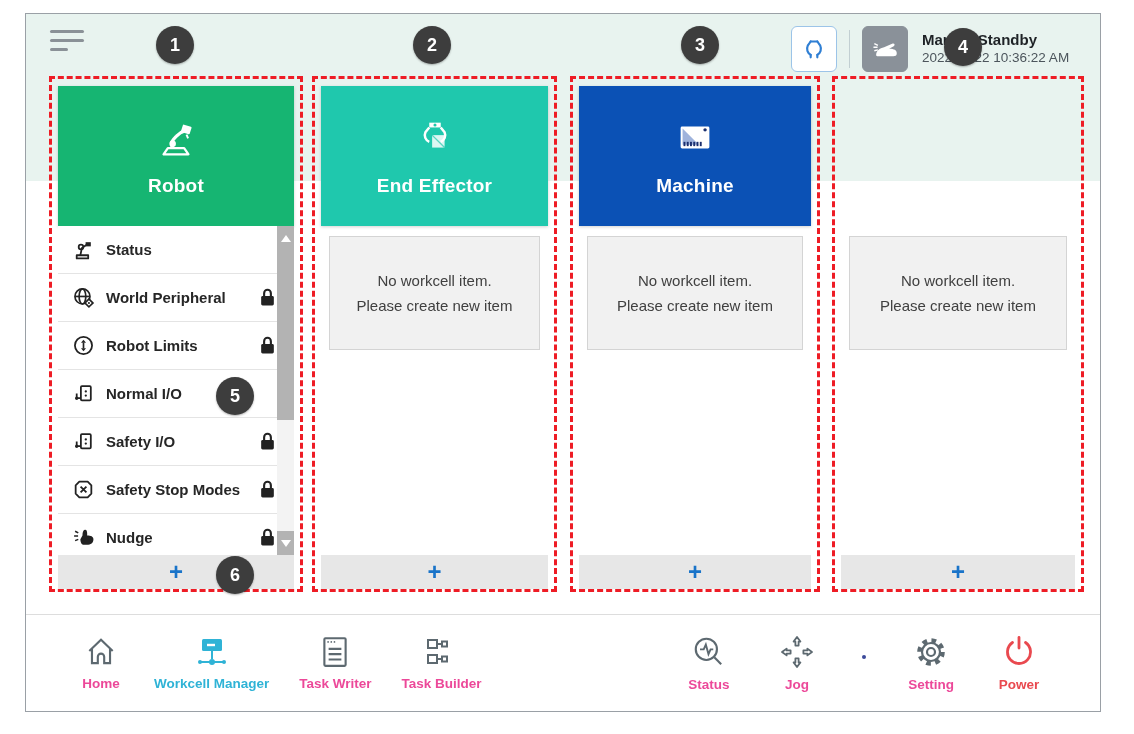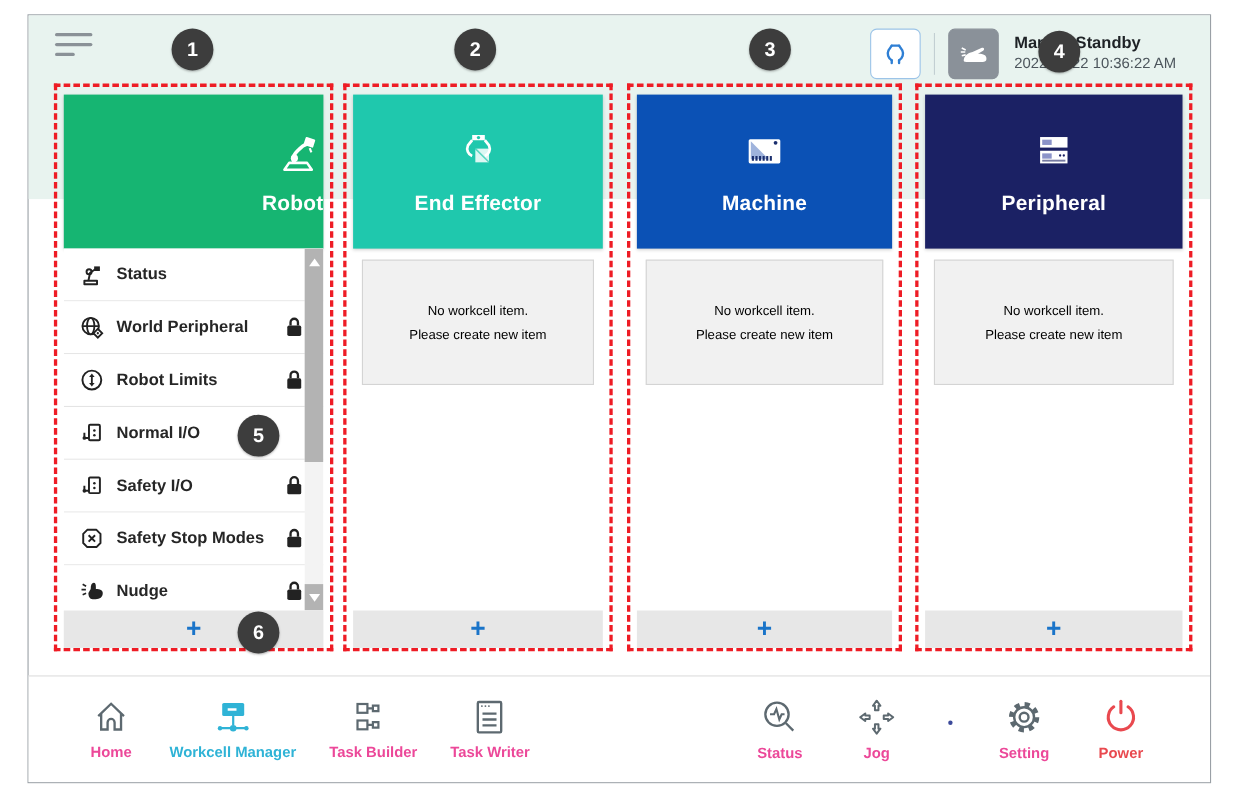--- a/index.html
+++ b/index.html
@@ -62,21 +62,21 @@
   .sthumb{position:absolute;left:0;top:24px;width:17px;height:170px;background:#b3b3b3;cursor:grab;}
 
   
   .plusbar{position:absolute;left:6px;right:6px;bottom:0;height:34px;background:#e7e7e7;
     display:flex;align-items:center;justify-content:center;cursor:pointer;}
   .plusbar span{color:var(--plus);font-size:24px;font-weight:bold;line-height:1;}
 
   
   .emptybox{position:absolute;left:14px;right:14px;top:157px;height:114px;background:#f1f1f1;
     border:1px solid #d4d4d4;display:flex;flex-direction:column;align-items:center;justify-content:center;gap:8px;}
-  .emptybox div{color:#000000;font-size:12px;}
+  .emptybox div{color:#404040;font-size:15px;}
 
   
   .footer{position:absolute;left:0;right:0;bottom:0;height:97px;background:#fff;border-top:1px solid #dddddd;
     display:flex;align-items:center;}
   .nav-left{display:flex;align-items:center;gap:30px;padding-left:52px;}
   .nav-right{display:flex;align-items:center;gap:42px;margin-left:auto;padding-right:58px;}
   .navitem{display:flex;flex-direction:column;align-items:center;gap:7px;cursor:pointer;min-width:46px;}
   .navitem .nlabel{font-size:13.5px;font-weight:bold;color:#ec4899;}
   .navitem.active .nlabel{color:var(--active);}
   .navitem.power .nlabel{color:var(--power);}
@@ -124,21 +124,21 @@
           </svg>
         </span>
       </div>
       <div class="statusblock">
         <div class="mode">Manual Standby</div>
         <div class="time">2022.02.22 10:36:22 AM</div>
       </div>
     </div>
 
     <div class="col c1">
-      <div class="tile" style="background: rgb(22, 181, 114); align-items: flex-end;">
+      <div class="tile" style="background: rgb(22, 181, 114);">
         <span>
           <svg width="46" height="46" viewBox="0 0 48 48" fill="none" stroke="#ffffff" stroke-width="2.4" stroke-linejoin="round">
             <polygon points="11,41 37,41 32.5,34.5 15.5,34.5"></polygon>
             <path d="M20.5 34.5 c-3 -6 0.5 -9 4 -12.5 c2 -2.2 5 -4.5 8.5 -5.5" stroke-width="3.4"></path>
             <circle cx="20.5" cy="30" r="3.4" fill="#ffffff" stroke="none"></circle>
             <rect x="30" y="11" width="9.5" height="8" rx="1" fill="#ffffff" stroke="none" transform="rotate(18 34.7 15)"></rect>
             <path d="M35 20.5 l1.6 4" stroke-width="2"></path>
           </svg>
         </span>
         <span class="t-label">Robot</span>
@@ -318,34 +318,20 @@
       <div class="emptybox">
         <div>No workcell item.</div>
         <div>Please create new item</div>
       </div>
       <div class="plusbar">
         <span>+</span>
       </div>
     </div>
 
     <div class="col c4">
-      <div class="tile" style="background: rgb(27, 33, 100);">
-        <span>
-          <svg width="46" height="46" viewBox="0 0 48 48">
-            <rect x="11" y="10" width="26" height="10" fill="#ffffff"></rect>
-            <rect x="13" y="12.5" width="9" height="5" fill="#8b93c9"></rect>
-            <rect x="11" y="23" width="26" height="12" fill="#ffffff"></rect>
-            <rect x="13" y="25.5" width="9" height="5" fill="#8b93c9"></rect>
-            <circle cx="30" cy="27.5" r="1.1" fill="#1b2164"></circle>
-              <circle cx="33.5" cy="27.5" r="1.1" fill="#1b2164"></circle>
-            <rect x="13" y="31.5" width="22" height="1.8" fill="#1b2164" opacity="0.6"></rect>
-          </svg>
-        </span>
-        <span class="t-label">Peripheral</span>
-      </div>
       <div class="emptybox">
         <div>No workcell item.</div>
         <div>Please create new item</div>
       </div>
       <div class="plusbar">
         <span>+</span>
       </div>
     </div>
 
     <div class="footer">
@@ -368,43 +354,43 @@
               <path d="M6 26 h24"></path>
               <circle cx="6" cy="26" r="2" fill="#2fb3d6" stroke="none"></circle>
               <circle cx="30" cy="26" r="2" fill="#2fb3d6" stroke="none"></circle>
               <circle cx="18" cy="26" r="3" fill="#2fb3d6" stroke="none"></circle>
             </svg>
           </span>
           <span class="nlabel">Workcell Manager</span>
         </div>
         <div class="navitem">
           <span>
+            <svg width="34" height="34" viewBox="0 0 32 32" fill="none" stroke="#5d6970" stroke-width="2">
+              <rect x="6" y="3" width="20" height="26" rx="1"></rect>
+              <circle cx="9.5" cy="6.5" r="0.8" fill="#5d6970" stroke="none"></circle>
+              <circle cx="12.5" cy="6.5" r="0.8" fill="#5d6970" stroke="none"></circle>
+              <circle cx="15.5" cy="6.5" r="0.8" fill="#5d6970" stroke="none"></circle>
+              <path d="M10 13 h12 M10 18 h12 M10 23 h12"></path>
+            </svg>
+          </span>
+          <span class="nlabel">Task Writer</span>
+        </div>
+        <div class="navitem">
+          <span>
             <svg width="36" height="34" viewBox="0 0 36 32" fill="none" stroke="#5d6970" stroke-width="2">
               <rect x="4" y="4" width="9" height="8"></rect>
                 <path d="M13 8 h5"></path>
                 <path d="M18 5.5 h5 v5 h-5 z"></path>
               <rect x="4" y="19" width="9" height="8"></rect>
                 <path d="M13 23 h5"></path>
                 <path d="M18 20.5 h5 v5 h-5 z"></path>
             </svg>
           </span>
           <span class="nlabel">Task Builder</span>
         </div>
-        <div class="navitem">
-          <span>
-            <svg width="34" height="34" viewBox="0 0 32 32" fill="none" stroke="#5d6970" stroke-width="2">
-              <rect x="6" y="3" width="20" height="26" rx="1"></rect>
-              <circle cx="9.5" cy="6.5" r="0.8" fill="#5d6970" stroke="none"></circle>
-              <circle cx="12.5" cy="6.5" r="0.8" fill="#5d6970" stroke="none"></circle>
-              <circle cx="15.5" cy="6.5" r="0.8" fill="#5d6970" stroke="none"></circle>
-              <path d="M10 13 h12 M10 18 h12 M10 23 h12"></path>
-            </svg>
-          </span>
-          <span class="nlabel">Task Writer</span>
-        </div>
       </div>
 
       <div class="nav-right">
         <div class="navitem">
           <span>
             <svg width="36" height="36" viewBox="0 0 34 34" fill="none" stroke="#5d6970" stroke-width="2">
               <circle cx="14.5" cy="14.5" r="10"></circle>
               <path d="M8.5 14.5 h3.5 l2 -4.5 l2.5 9 l2 -4.5 h2.5" stroke-width="1.8"></path>
               <path d="M22 22 l6.5 6.5"></path>
             </svg>

